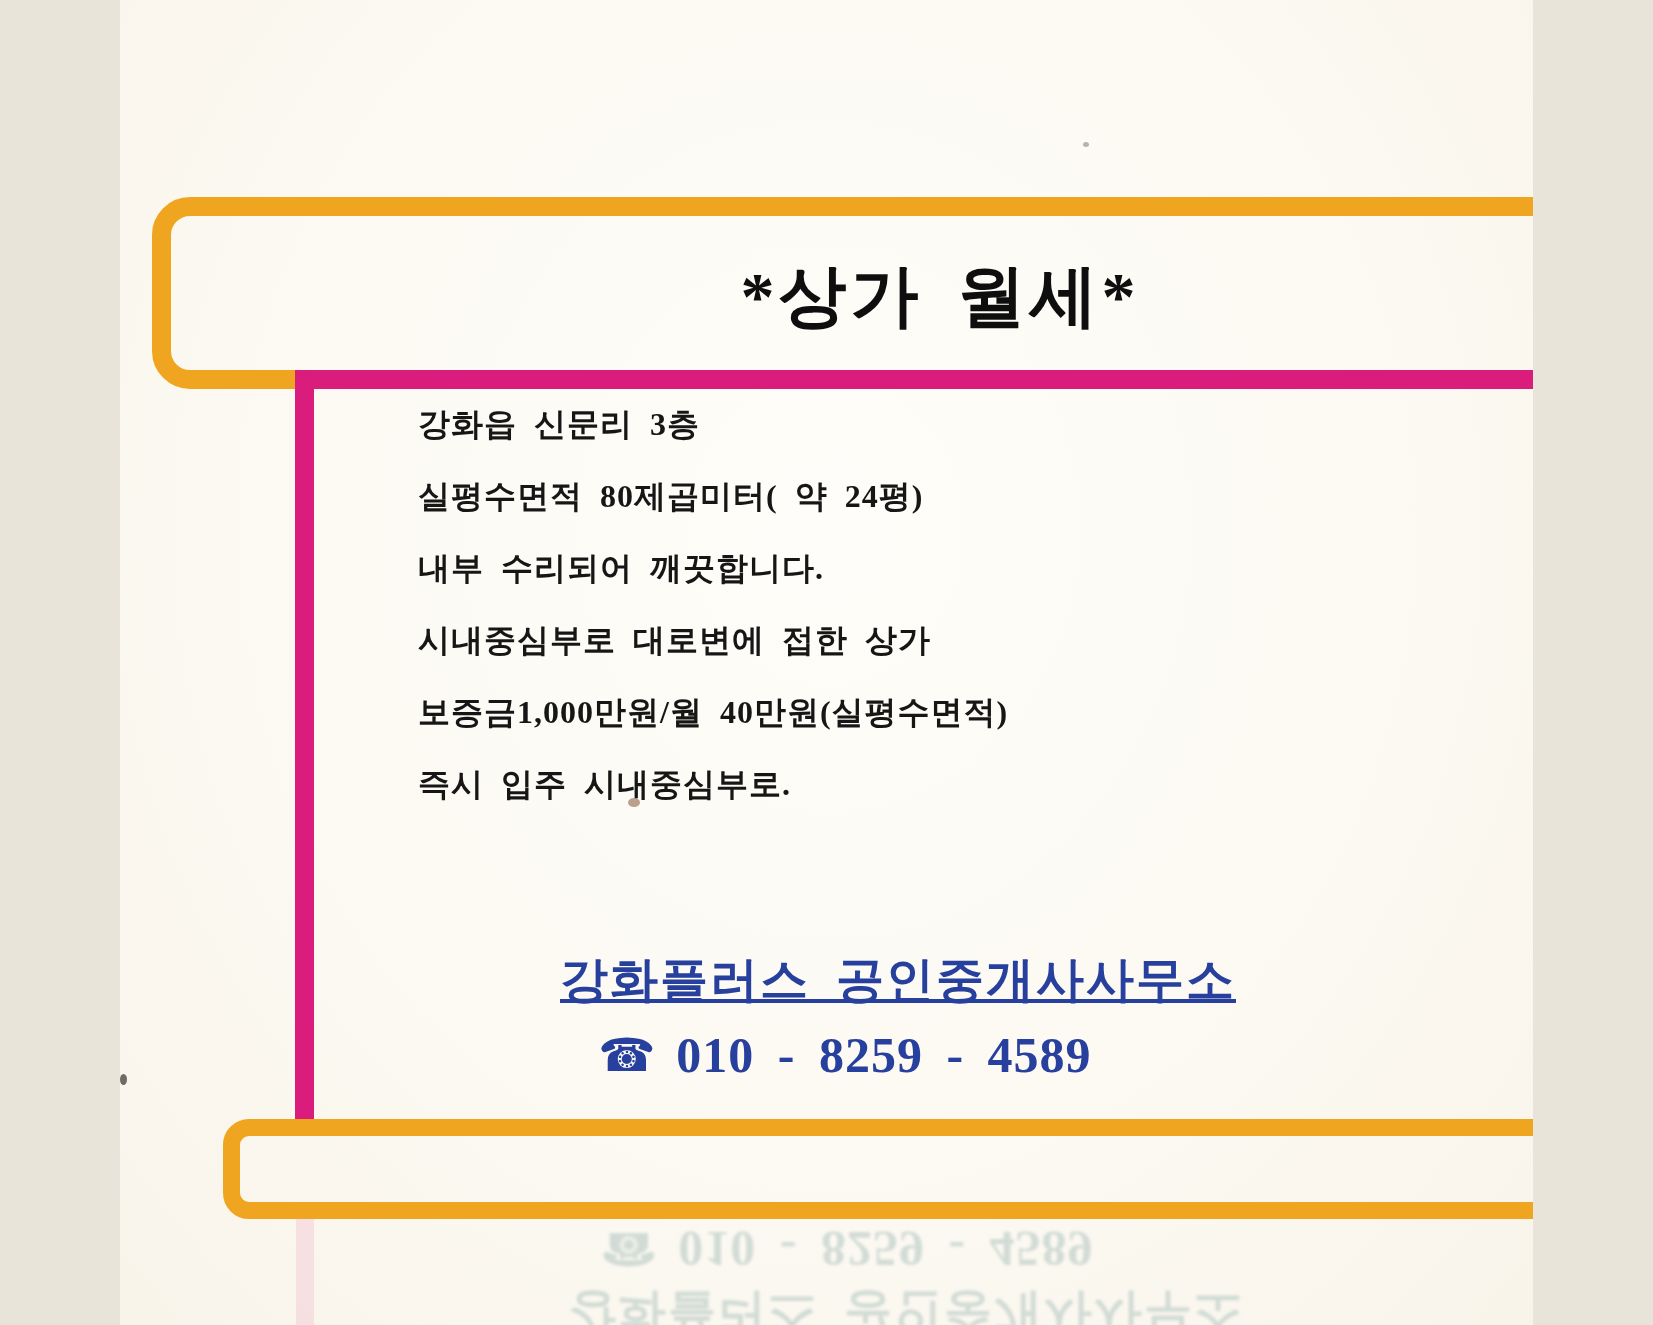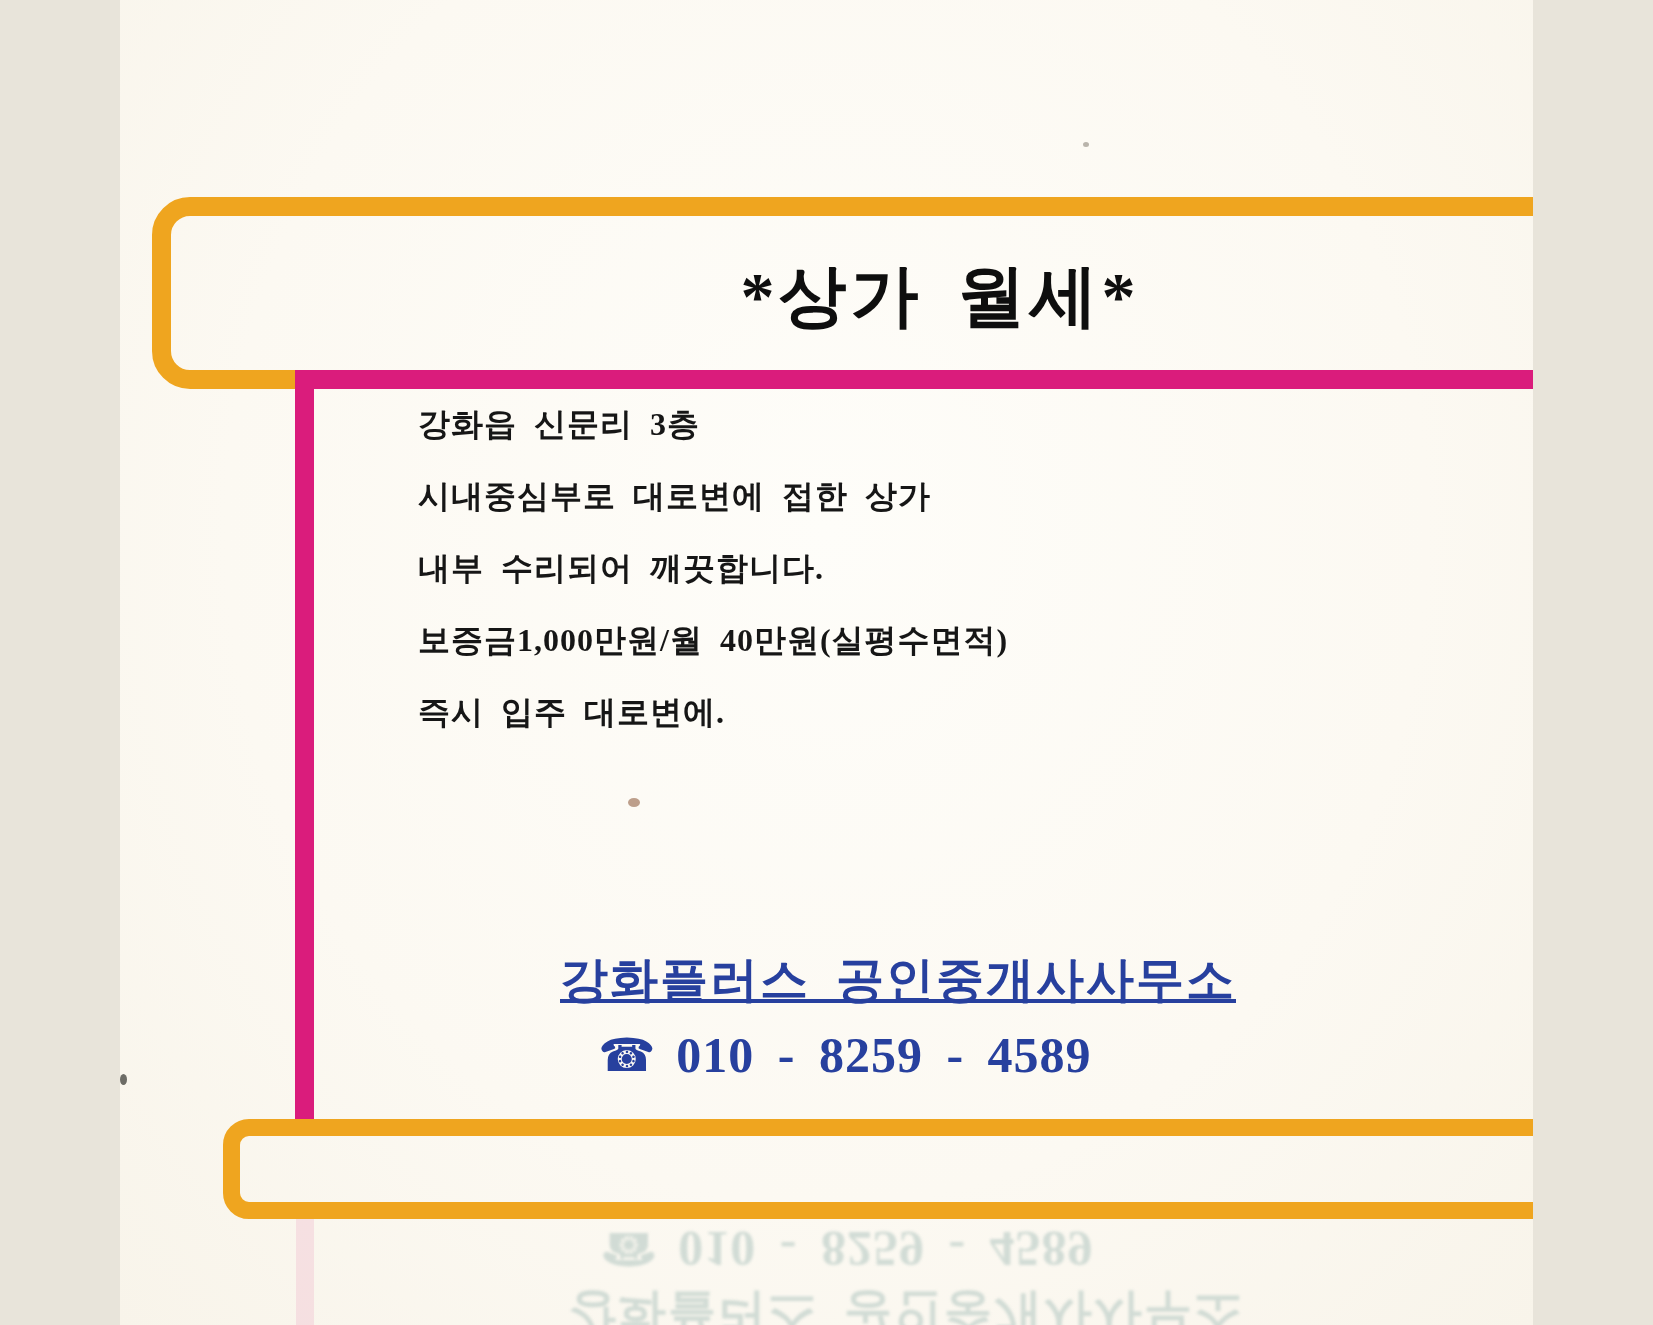--- a/index.html
+++ b/index.html
@@ -114,28 +114,29 @@
   <div class="title-box">
     <div class="flyer-title">*상가 월세*</div>
   </div>
 
   <div class="content-box"></div>
 
   <div class="listing-lines">
 
       <div>강화읍 신문리 3층</div>
 
+      <div>실평수면적 80제곱미터( 약 24평)</div>
+
+      <div>내부 수리되어 깨끗합니다.</div>
 
       <div>시내중심부로 대로변에 접한 상가</div>
 
-      <div>내부 수리되어 깨끗합니다.</div>
-
       <div>보증금1,000만원/월 40만원(실평수면적)</div>
 
-      <div>즉시 입주 대로변에.</div>
+      <div>즉시 입주 시내중심부로.</div>
 
     </div>
 
   <div class="agency-line">강화플러스 공인중개사사무소</div>
 
   <div class="phone-line">
     <span class="phone-glyph">☎</span>
     <span>010 - 8259 - 4589</span>
   </div>
 

